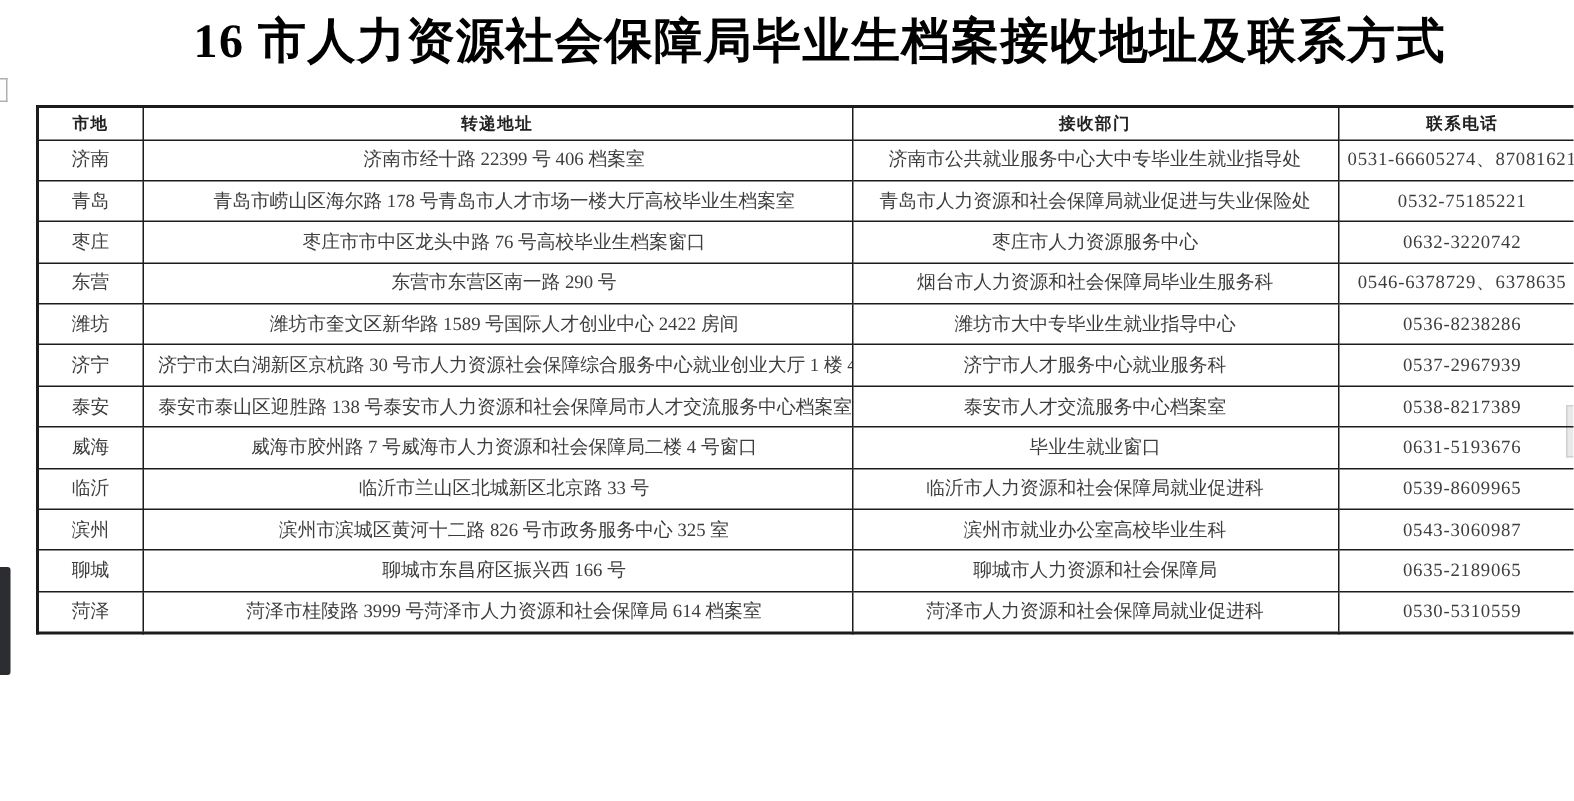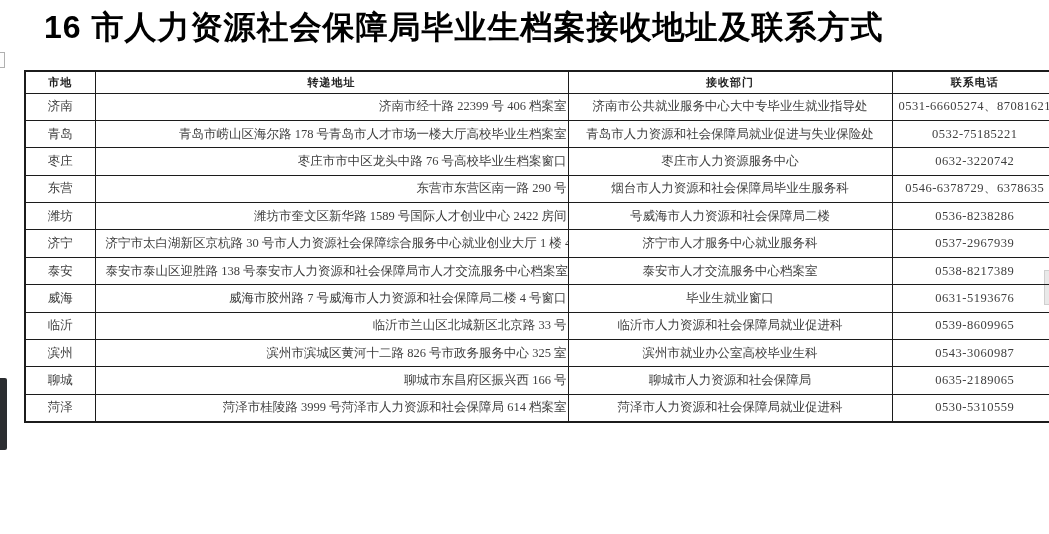--- a/index.html
+++ b/index.html
@@ -17,25 +17,26 @@
     background: var(--background);
     position: relative;
     overflow: hidden;
     font-family: "Liberation Serif", serif;
   }
   .page-title {
     position: absolute;
     top: 6px;
     left: 0;
     width: 1049px;
+    text-align: center;
     font-size: 32px;
     font-weight: bold;
     letter-spacing: 1px;
     color: var(--title_text);
-    font-family: Liberation Sans, sans-serif;
+    font-family: Liberation Serif, serif;
     padding-left: 44px;
   }
   table.contact-table {
     position: absolute;
     top: 70px;
     left: 8px;
     width: 1033px;
     border-collapse: collapse;
     table-layout: fixed;
     border: 2px solid var(--border);
@@ -54,21 +55,21 @@
     color: var(--header_text);
     letter-spacing: 1px;
   }
   .contact-table td {
     height: 27.4px;
     font-size: 12.5px;
     color: var(--body_text);
     text-align: center;
   }
   .contact-table td.address {
-    text-align: right;
+    text-align: center;
     padding-left: 10px;
   }
   .contact-table td.phone {
     letter-spacing: 0.5px;
   }
   
   .left-margin-artifact {
     position: absolute;
     left: 0; top: 52px;
     width: 5px; height: 16px;
@@ -137,21 +138,21 @@
   </tr>
       <tr>
     <td class="city">东营</td>
     <td class="address">东营市东营区南一路 290 号</td>
     <td class="dept">烟台市人力资源和社会保障局毕业生服务科</td>
     <td class="phone">0546-6378729、6378635</td>
   </tr>
       <tr>
     <td class="city">潍坊</td>
     <td class="address">潍坊市奎文区新华路 1589 号国际人才创业中心 2422 房间</td>
-    <td class="dept">号威海市人力资源和社会保障局二楼</td>
+    <td class="dept">潍坊市大中专毕业生就业指导中心</td>
     <td class="phone">0536-8238286</td>
   </tr>
       <tr>
     <td class="city">济宁</td>
     <td class="address">济宁市太白湖新区京杭路 30 号市人力资源社会保障综合服务中心就业创业大厅 1 楼 4 号窗口</td>
     <td class="dept">济宁市人才服务中心就业服务科</td>
     <td class="phone">0537-2967939</td>
   </tr>
       <tr>
     <td class="city">泰安</td>

